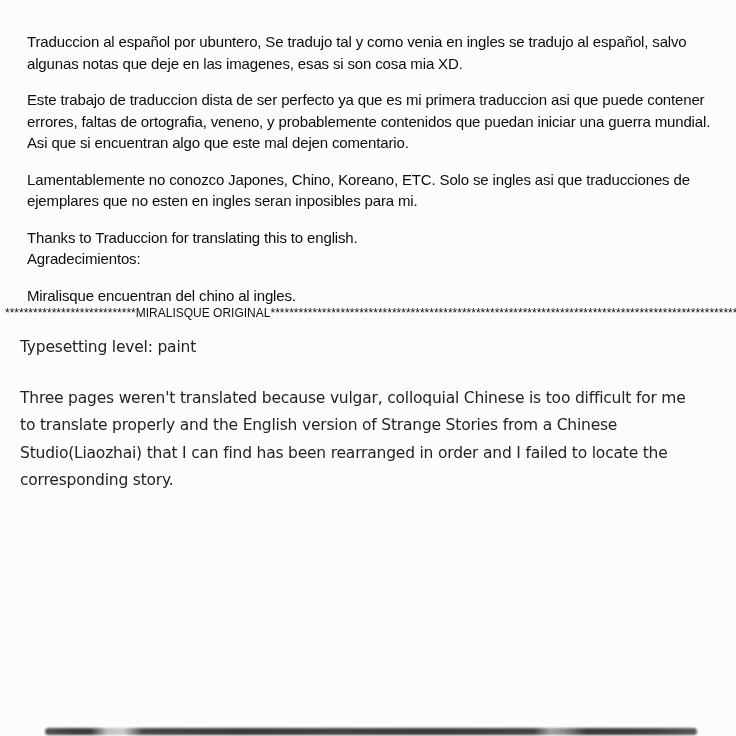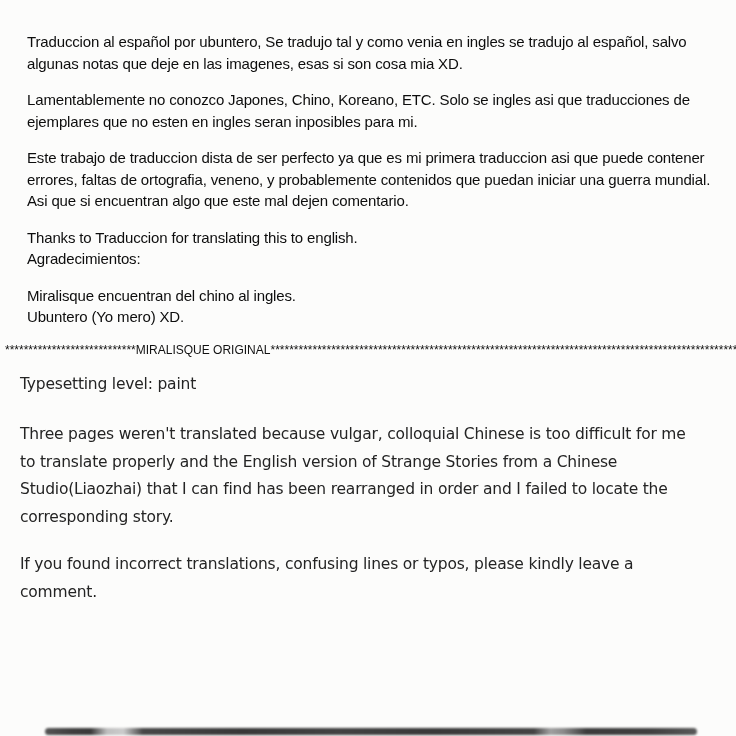--- a/index.html
+++ b/index.html
@@ -77,31 +77,29 @@
       #3c3c3c 83%, #404040 93%, #5a5a5a 100%);
   }
 </style>
 </head>
 <body>
 
 <div class="page">
 
   <div class="es">
     <p>Traduccion al español por ubuntero, Se tradujo tal y como venia en ingles se tradujo al español, salvo algunas notas que deje en las imagenes, esas si son cosa mia XD.</p>
+    <p>Este trabajo de traduccion dista de ser perfecto ya que es mi primera traduccion asi que puede contener errores, faltas de ortografia, veneno, y probablemente contenidos que puedan iniciar una guerra mundial. Asi que si encuentran algo que este mal dejen comentario.</p>
     <p>Lamentablemente no conozco Japones, Chino, Koreano, ETC. Solo se ingles asi que traducciones de ejemplares que no esten en ingles seran inposibles para mi.</p>
-    <p>Este trabajo de traduccion dista de ser perfecto ya que es mi primera traduccion asi que puede contener errores, faltas de ortografia, veneno, y probablemente contenidos que puedan iniciar una guerra mundial. Asi que si encuentran algo que este mal dejen comentario.</p>
     <p class="tight">Thanks to Traduccion for translating this to english.</p>
     <p>Agradecimientos:</p>
     <p class="tight">Miralisque encuentran del chino al ingles.</p>
-    <p>Ubuntero (Yo mero) XD.</p>
   </div>
 
   <div class="separator"><span>****************************</span><span>MIRALISQUE ORIGINAL</span><span>************************************************************************************************************************</span></div>
 
   <div class="en">
     <p class="ts">Typesetting level: paint</p>
     <p>Three pages weren't translated because vulgar, colloquial Chinese is too difficult for me to translate properly and the English version of Strange Stories from a Chinese Studio(Liaozhai) that I can find has been rearranged in order and I failed to locate the corresponding story.</p>
-    <p>If you found incorrect translations, confusing lines or typos, please kindly leave a comment.</p>
   </div>
 
   <div class="bottom-bar"></div>
 
 </div>
 
 </body></html>

